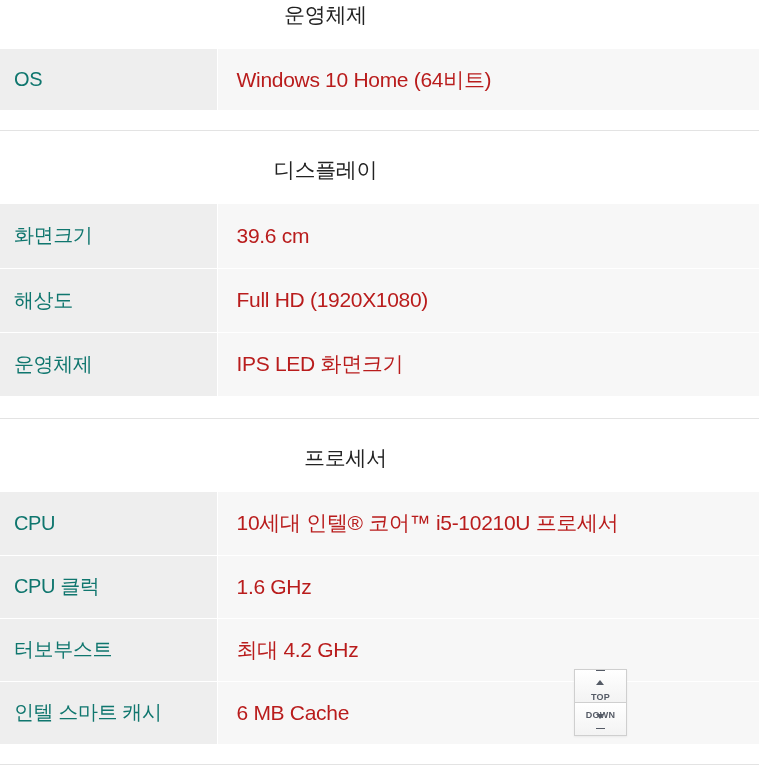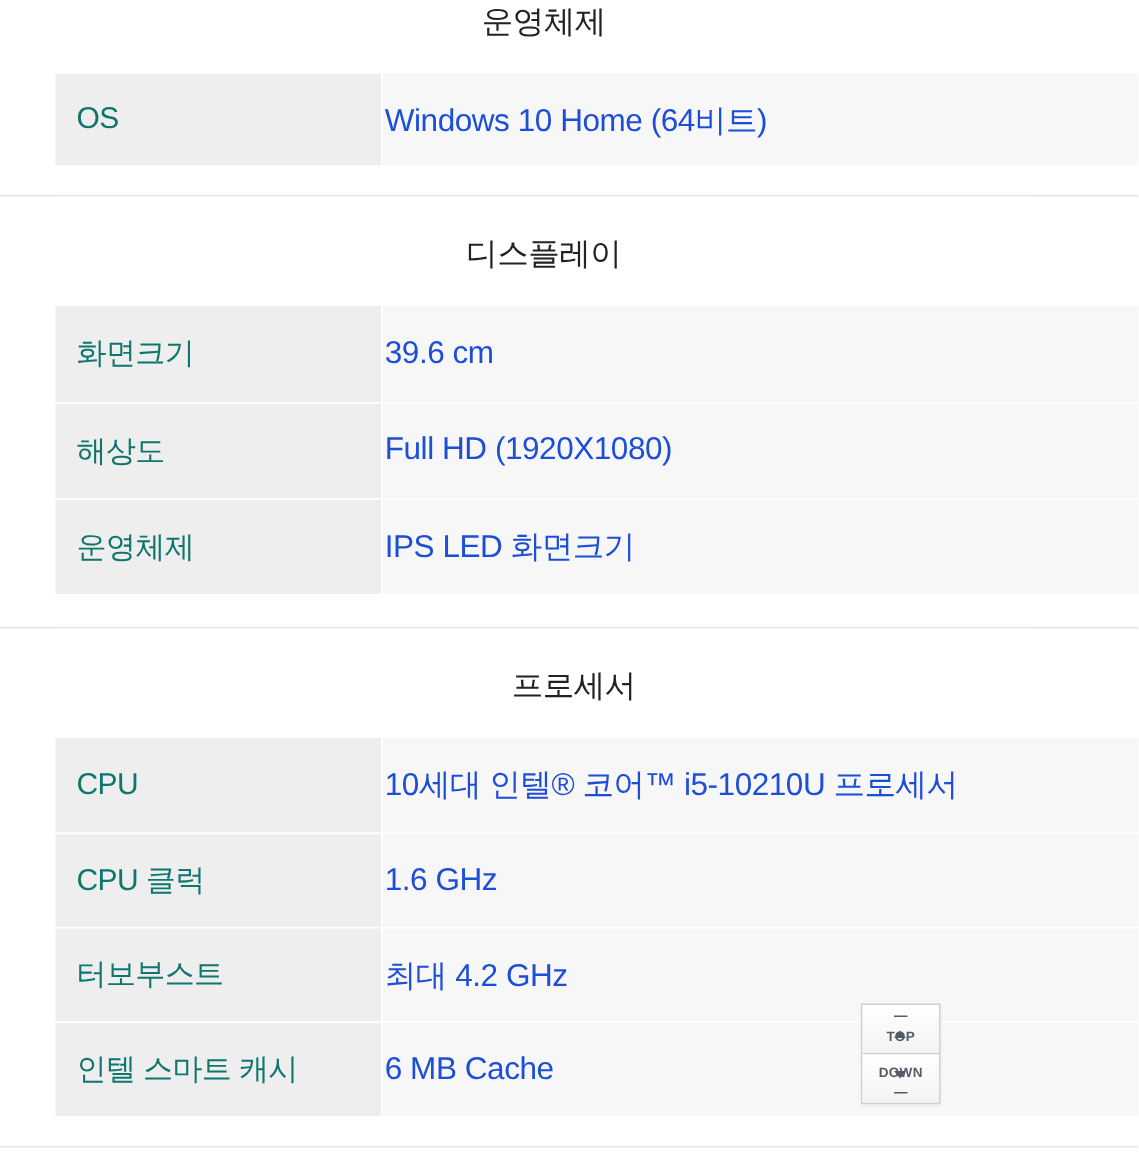--- a/index.html
+++ b/index.html
@@ -19,21 +19,20 @@
   .spec-page {
     position: relative;
     width: 759px;
     height: 782px;
   }
 
   
   .spec-section {
     width: 651px;
     background: #ffffff;
-    margin-left: 37px;
   }
   .section-heading {
     text-align: center;
     font-size: 21px;
     font-weight: 400;
     color: #222222;
     letter-spacing: -0.3px;
     line-height: 1;
   }
   
@@ -67,24 +66,24 @@
     color: #0f766e;
     font-size: 20px;
     letter-spacing: -0.4px;
     padding: 0 0 0 14px;
     height: 61px;
     border-bottom: 1px solid #ffffff;
     white-space: nowrap;
   }
   .spec-value {
     background: #f7f7f7;
-    color: #1d4ed8;
+    color: #b91c1c;
     font-size: 21px;
     letter-spacing: -0.3px;
-    padding: 0 8px 0 2px;
+    padding: 0 8px 0 19px;
     height: 61px;
     border-bottom: 1px solid #ffffff;
     border-left: 1px solid #ffffff;
     white-space: nowrap;
   }
   .spec-row:last-child .spec-label,
   .spec-row:last-child .spec-value {
     border-bottom: none;
   }
 
@@ -120,21 +119,21 @@
     flex-direction: column;
     align-items: center;
     justify-content: center;
     font-size: 9px;
     font-weight: bold;
     color: #555b66;
     letter-spacing: 0.2px;
     cursor: pointer;
     background: linear-gradient(#ffffff, #f3f3f3);
   }
-  .scroll-btn.top { border-bottom: 1px solid #cfcfcf; }
+  .scroll-btn.top { border-bottom: 1px solid #cfcfcf; justify-content: space-between; }
   .scroll-arrow {
     font-size: 8px;
     line-height: 7px;
     color: #555b66;
   }
   .scroll-arrow .bar {
     display: block;
     width: 9px;
     height: 1px;
     background: #555b66;

